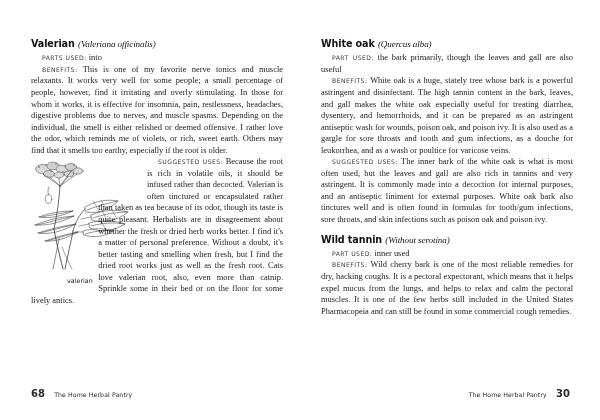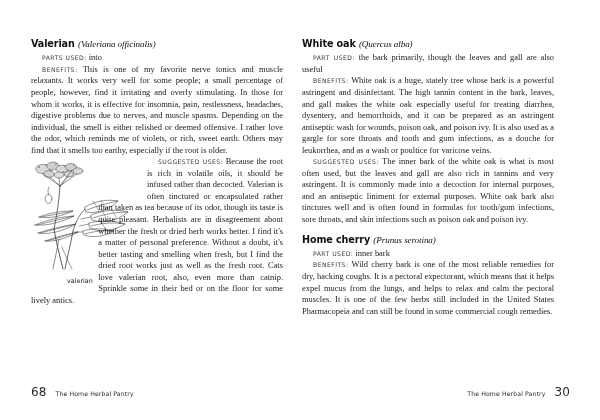--- a/index.html
+++ b/index.html
@@ -17,21 +17,21 @@
     color: #1a1a1a;
   }
 
   
   .col {
     position: absolute;
     top: 38px;
     width: 252px;
   }
   .col-left  { left: 31px; }
-  .col-right { left: 302px; }
+  .col-right { left: 321px; }
 
   
   .entry-title {
     font-family: "DejaVu Sans", sans-serif;
     font-size: 9.6px;
     font-weight: bold;
     color: #111;
     margin: 0 0 2px 0;
     line-height: 1.25;
     letter-spacing: -0.1px;
@@ -92,22 +92,22 @@
     bottom: 21px;
     font-family: "DejaVu Sans", sans-serif;
     font-size: 6.2px;
     color: #2a2a2a;
     letter-spacing: 0.1px;
     white-space: nowrap;
   }
   .footer-left  { left: 31px; }
   .footer-right { right: 30px; }
   .folio {
-    font-weight: normal;
-    font-size: 12px;
+    font-weight: bold;
+    font-size: 10px;
   }
   .footer-left .folio  { margin-right: 7px; }
   .footer-right .folio { margin-left: 7px; }
 </style>
 </head>
 <body>
 
 <div class="page">
 
   <div class="col col-left">
@@ -232,27 +232,27 @@
     </p>
 
     <p class="para">
       <span class="label">SUGGESTED USES:</span>
       <span>The inner bark of the white oak is what is most often used, but the leaves and gall are also rich in tannins and very astringent. It is commonly made into a decoction for internal purposes, and an antiseptic liniment for external purposes. White oak bark also tinctures well and is often found in formulas for tooth/gum infections, sore throats, and skin infections such as poison oak and poison ivy.</span>
     </p>
 
     <div class="spacer-block"></div>
 
     <h2 class="entry-title">
-      <span>Home cherry</span>
-      <span class="latin">(Prunus serotina)</span>
+      <span>Wild tannin</span>
+      <span class="latin">(Without serotina)</span>
     </h2>
 
     <p class="para">
       <span class="label">PART USED:</span>
-      <span>inner bark</span>
+      <span>inner used</span>
     </p>
 
     <p class="para">
       <span class="label">BENEFITS:</span>
       <span>Wild cherry bark is one of the most reliable remedies for dry, hacking coughs. It is a pectoral expectorant, which means that it helps expel mucus from the lungs, and helps to relax and calm the pectoral muscles. It is one of the few herbs still included in the United States Pharmacopeia and can still be found in some commercial cough remedies.</span>
     </p>
   </div>
 
   <div class="footer footer-left">
     <span class="folio">68</span>

